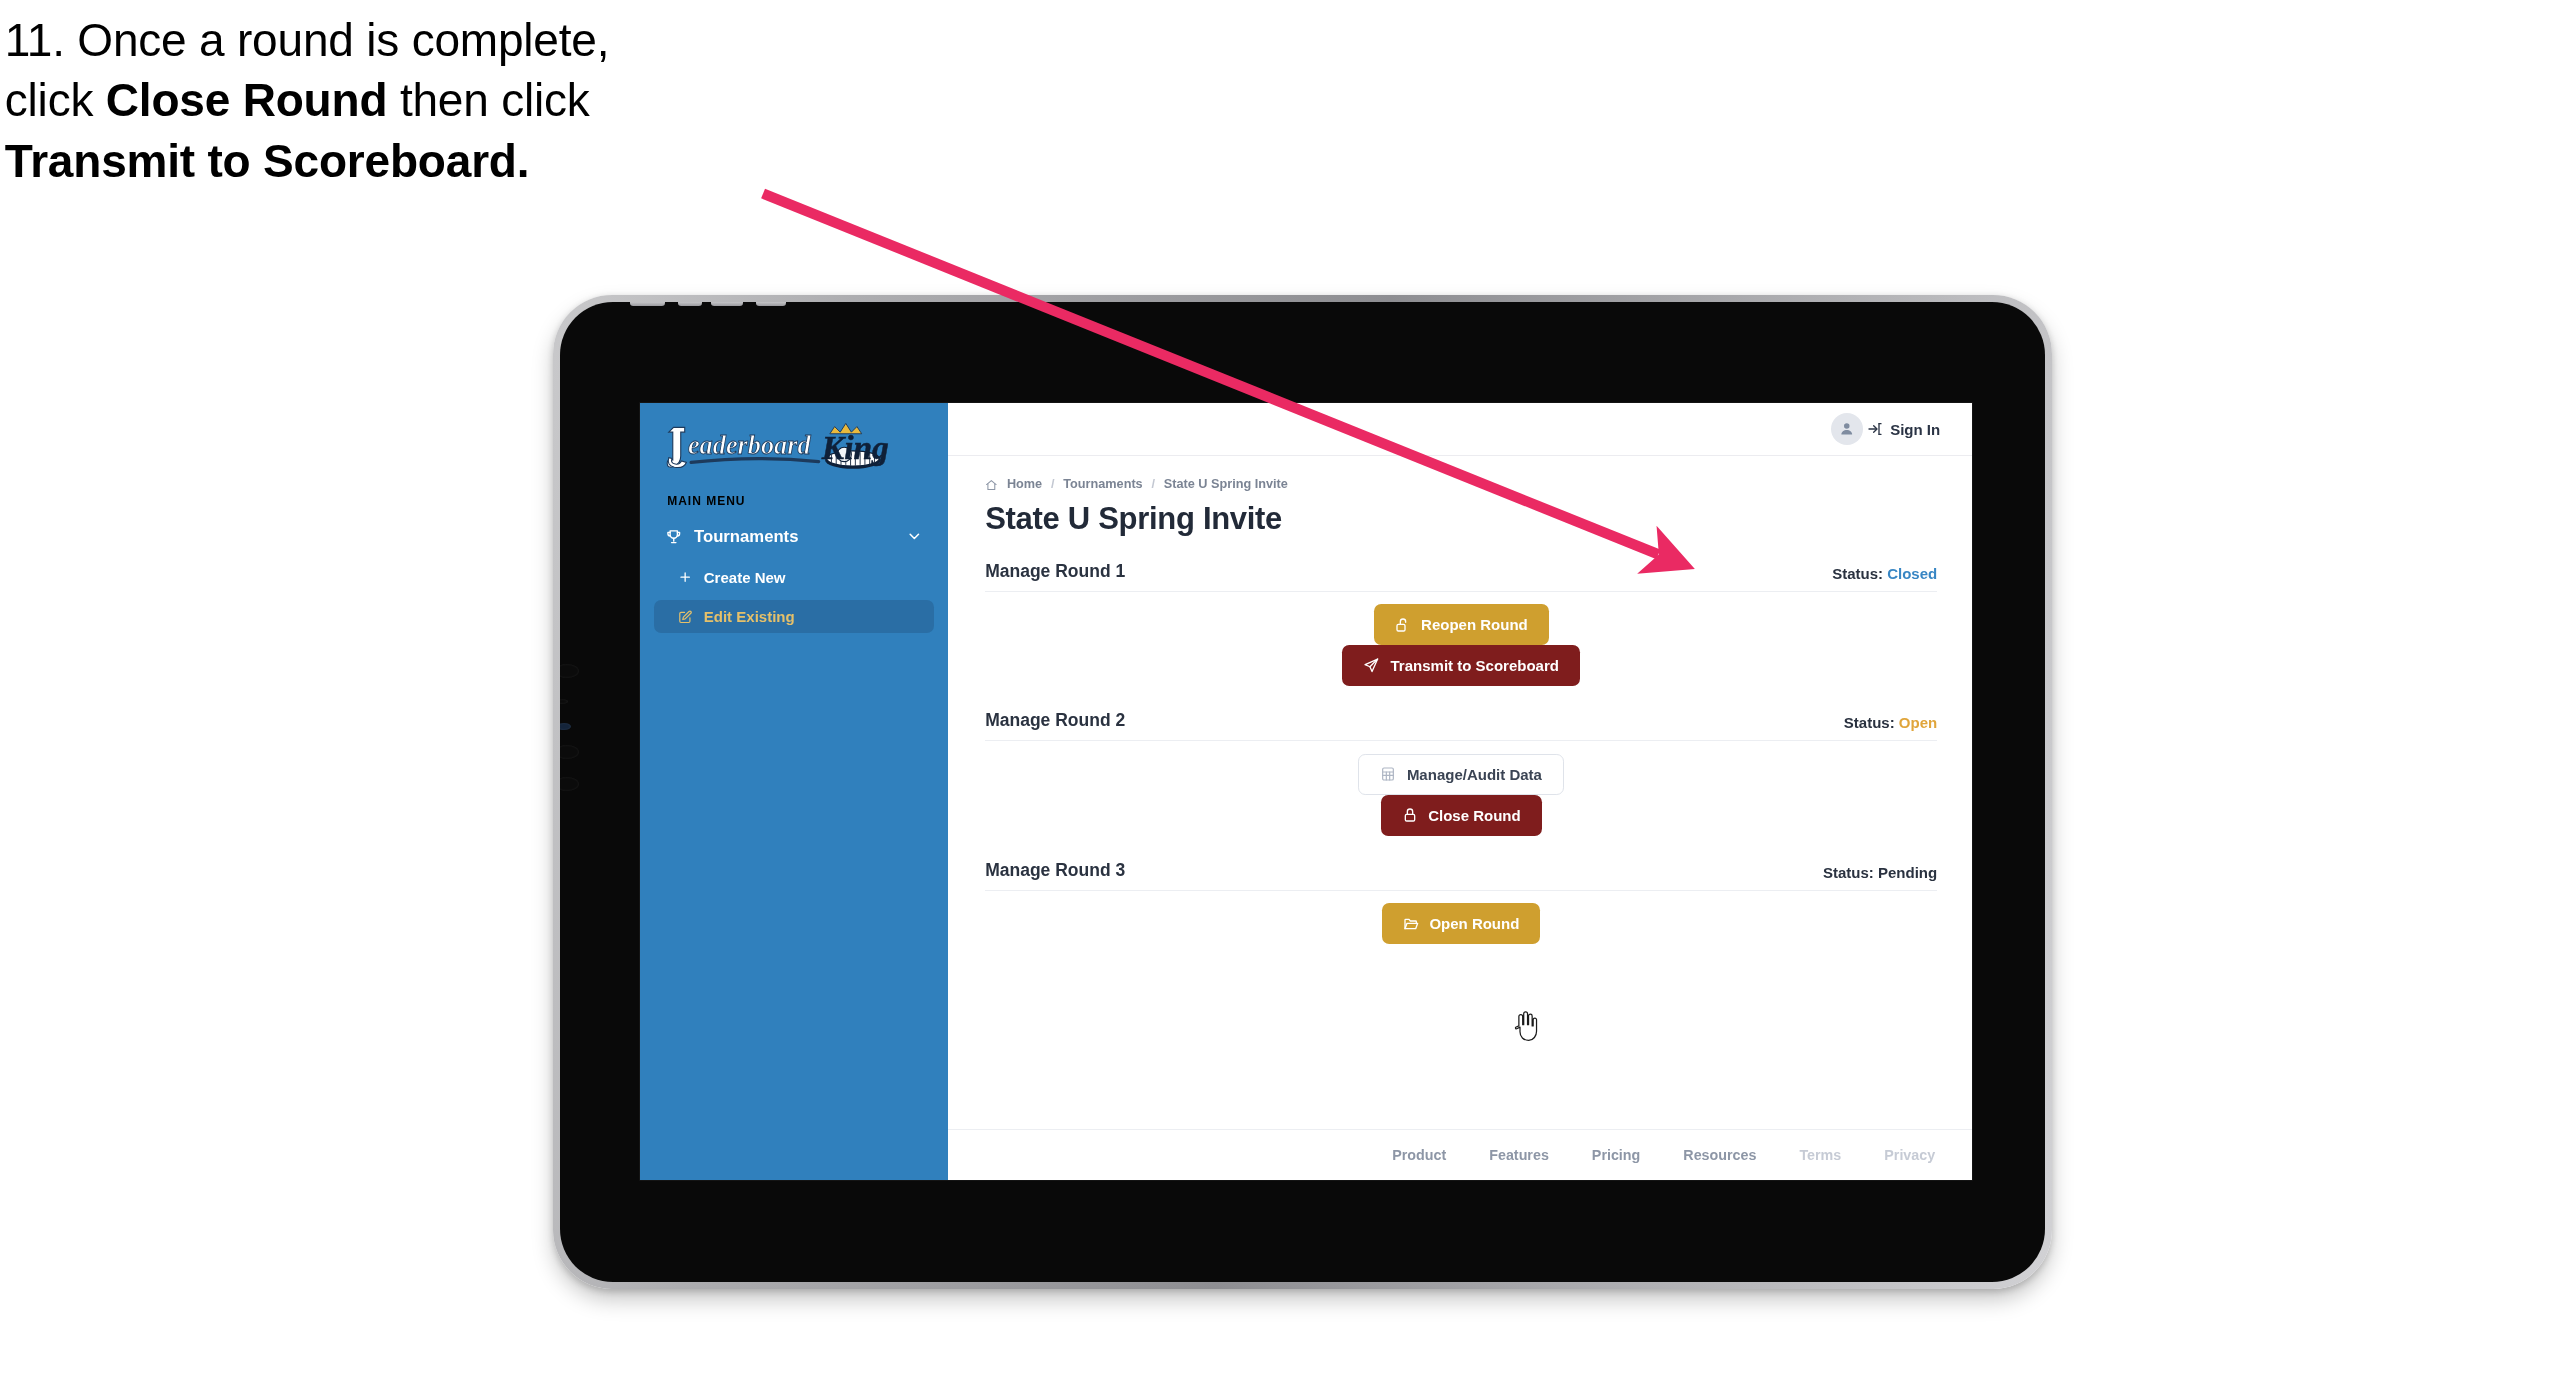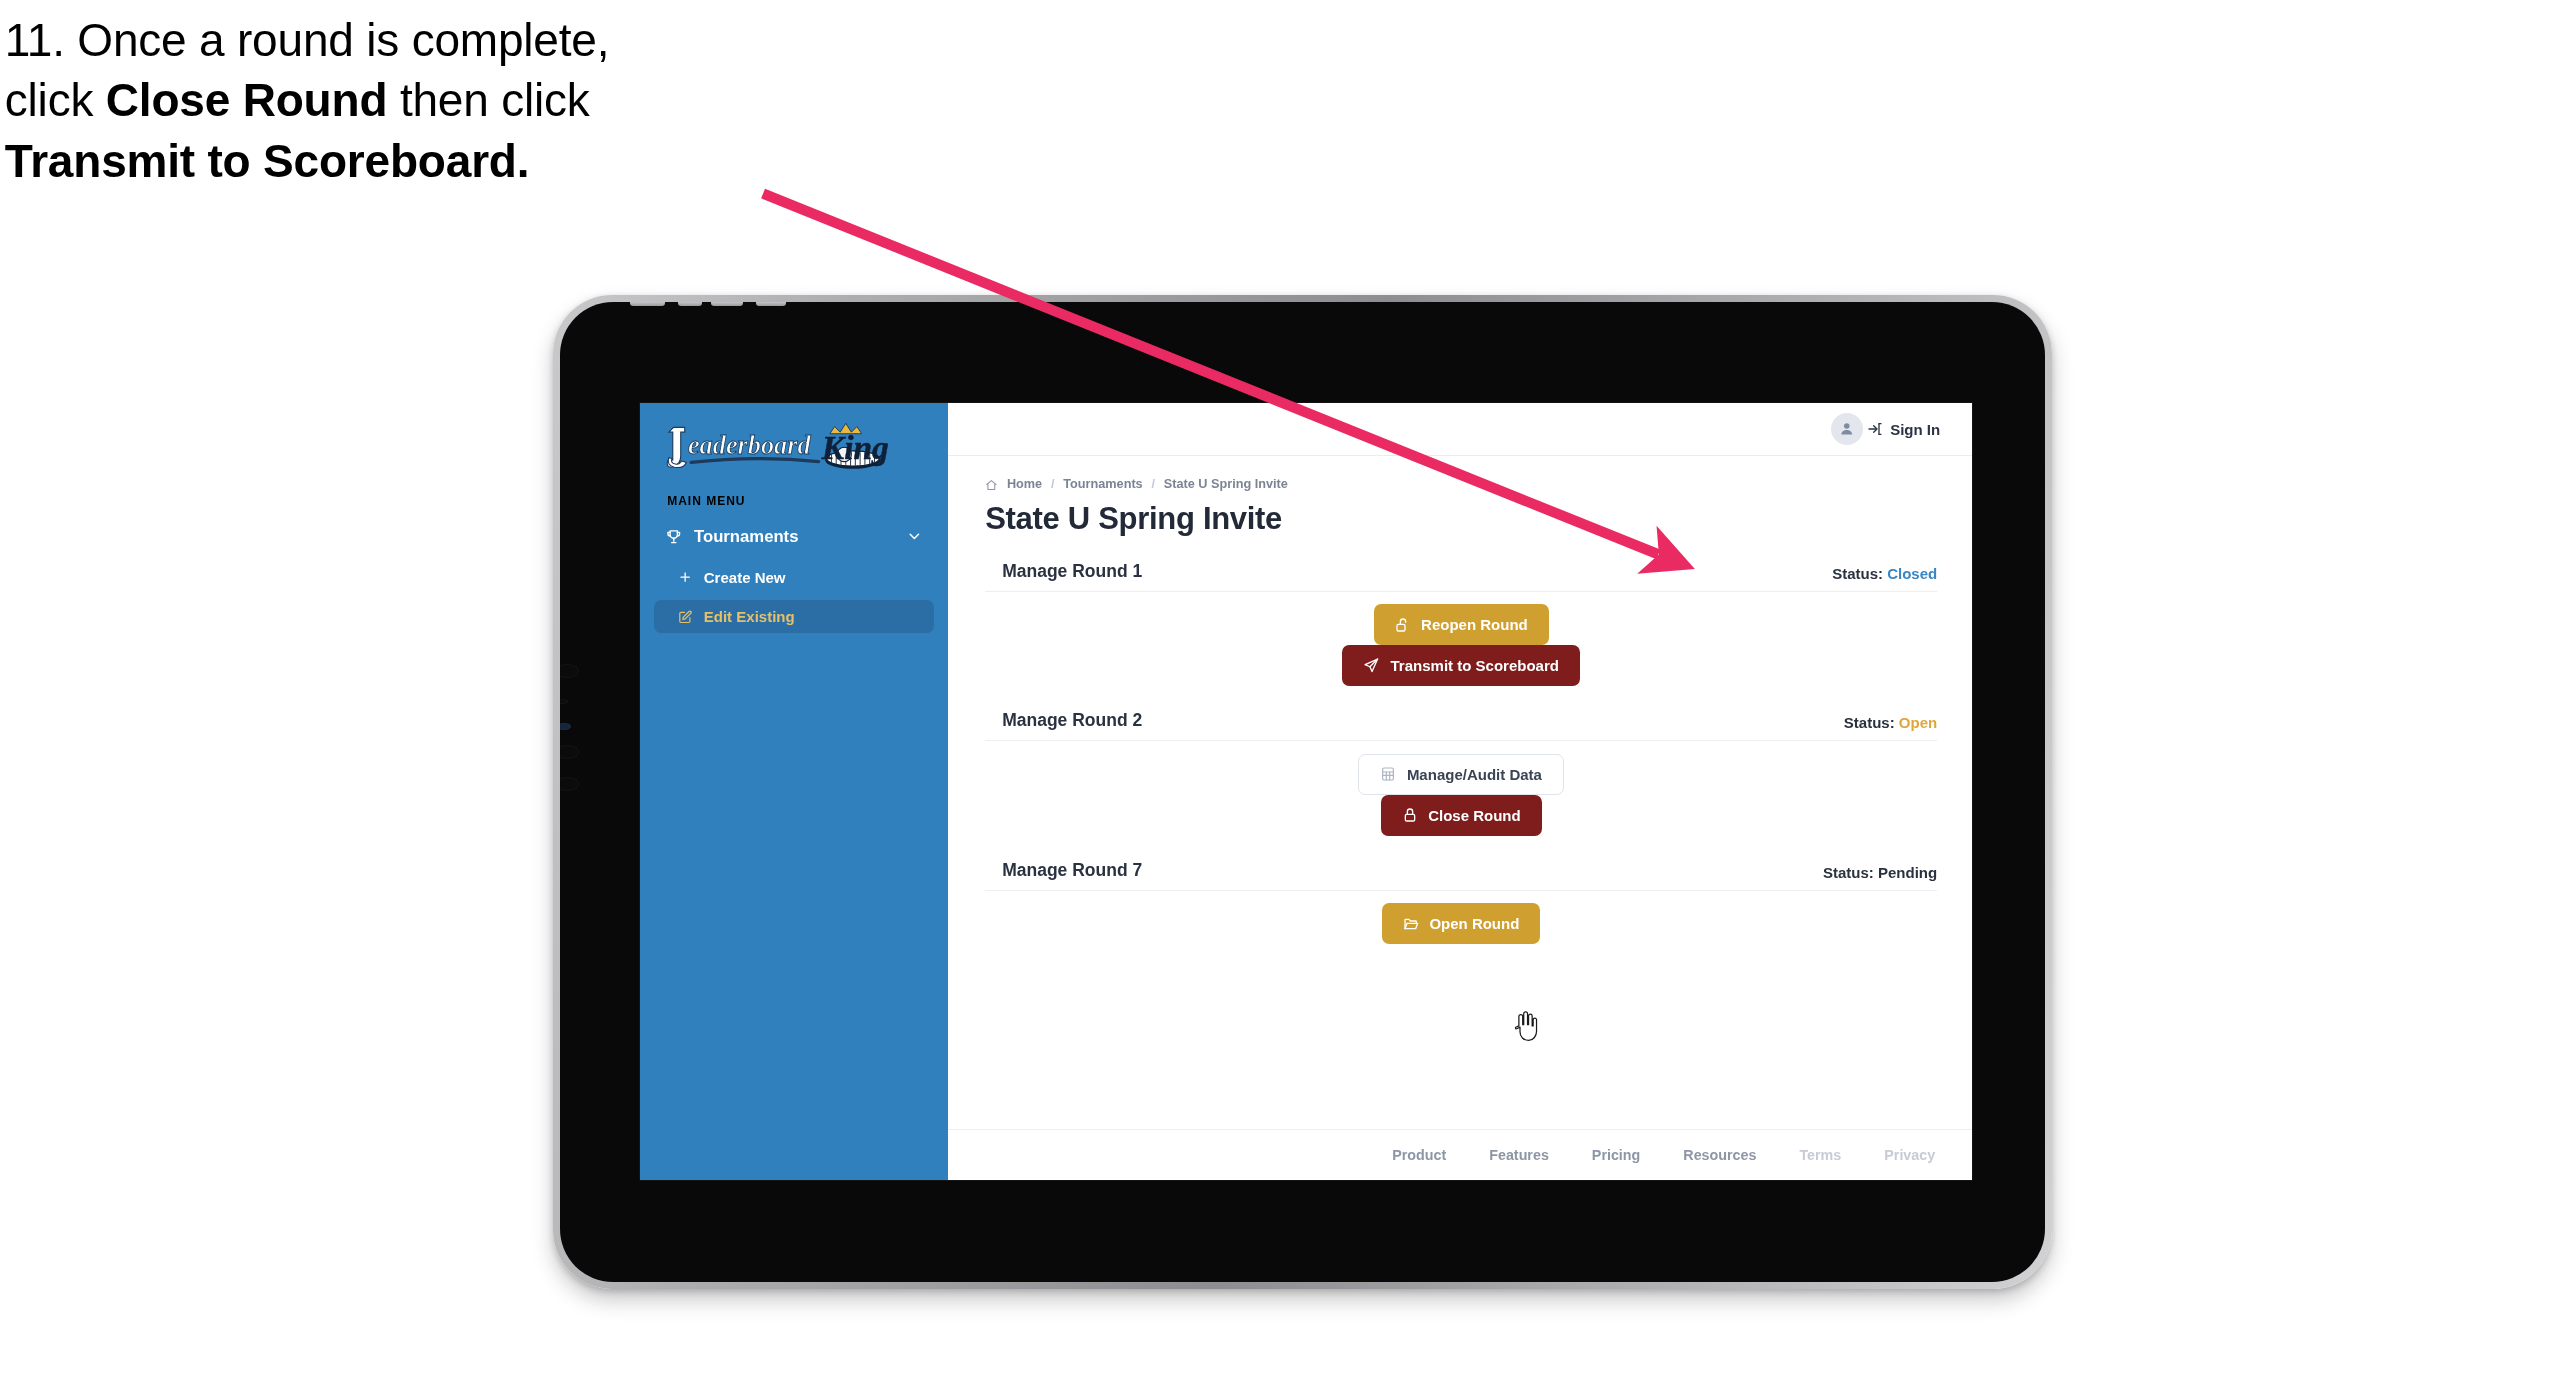--- a/index.html
+++ b/index.html
@@ -104,21 +104,21 @@
   .page-title {
     margin-top: 9.6px; font-size: 31px; font-weight: 800;
     color:#222a38; letter-spacing:-0.3px;
   }
 
   .round { margin-top: 24px; }
   .round-head {
     display:flex; align-items:flex-end; justify-content:space-between;
     padding-bottom: 8.8px; border-bottom: 0.8px solid #eceef2;
   }
-  .round-name { font-size: 17.5px; font-weight: 800; color:#2a3240;margin-left:17px; }
+  .round-name { font-size: 17.5px; font-weight: 800; color:#2a3240; }
   .round-status { font-size: 15px; font-weight: 800; color:#2a3240; }
   .round-status .val-closed { color:#3886c4; }
   .round-status .val-open   { color:#e0a53b; }
   .round-status .val-pending{ color:#2a3240; }
 
   .round-actions { display:flex; align-items:center; justify-content:space-between; margin-top: 12.7px; flex-direction: column; }
 
   .btn {
     display:inline-flex; align-items:center; gap: 10.4px;
     height: 41px; padding: 0 21px; border-radius: 7.2px;
@@ -341,21 +341,21 @@
                         <path d="M8 11V7a4 4 0 0 1 8 0v4"></path>
                       </svg>
                   </span>
                   <span>Close Round</span>
                 </button>
               </div>
             </div>
 
             <div class="round">
               <div class="round-head">
-                <div class="round-name">Manage Round 7</div>
+                <div class="round-name">Manage Round 3</div>
                 <div class="round-status">
                   <span>Status:</span>
                   <span class="val-pending">Pending</span>
                 </div>
               </div>
               <div class="round-actions">
                 <button class="btn btn-gold">
                   <span class="icn">
                     <svg width="16" height="16" viewBox="0 0 24 24" fill="none" stroke="#ffffff" stroke-width="2" stroke-linecap="round" stroke-linejoin="round">
                         <path d="M3 19V6a1 1 0 0 1 1-1h5l2 2.5h8a1 1 0 0 1 1 1V10"></path>

